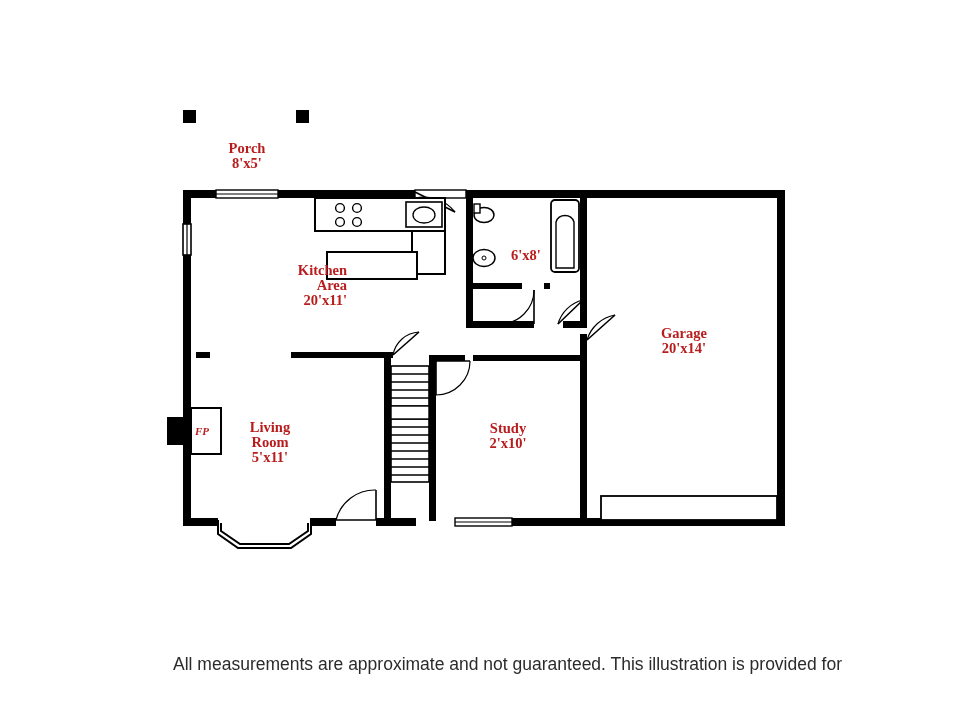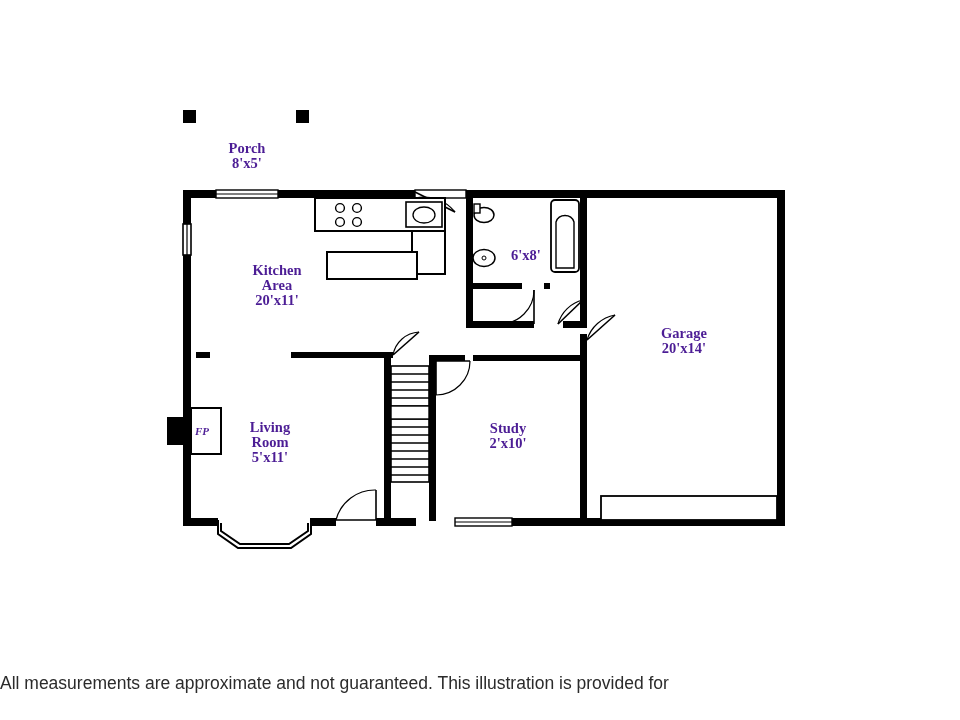--- a/index.html
+++ b/index.html
@@ -23,38 +23,37 @@
     height: 720px;
   }
   .plan-label {
     position: absolute;
     font-family: "Liberation Serif", serif;
     font-weight: bold;
     font-size: 14.5px;
     line-height: 15px;
     text-align: center;
     white-space: pre;
-    color: #4c1d95;
+    color: #b91c1c;
   }
   .plan-label.small {
     font-size: 11px;
     line-height: 12px;
     font-style: italic;
   }
   .disclaimer {
     position: absolute;
     left: 0;
     top: 652px;
     width: 842px;
-    text-align: left;
+    text-align: right;
     font-family: "Liberation Sans", sans-serif;
     font-size: 17.5px;
     line-height: 25px;
     color: #2b2b2b;
-    margin-top: 19px;
   }
   .disclaimer span { display: block; }
 </style>
 </head>
 <body>
 
 <svg id="floorplan" viewBox="0 0 960 720" xmlns="http://www.w3.org/2000/svg">
 
   <rect x="0" y="0" width="960" height="720" fill="#ffffff"></rect>
 
@@ -236,21 +235,21 @@
 
   <g>
     <rect x="777" y="190" width="8" height="336" fill="#000"></rect>
   </g>
 
 </svg>
 
 <div class="plan-label" style="left:177px; top:141px; width:140px;">Porch
 8'x5'</div>
 
-<div class="plan-label" style="left:207px; top:263px; width:140px;">Kitchen
+<div class="plan-label" style="left:207px; top:263px; width:140px;text-align:right;">Kitchen
 Area
 20'x11'</div>
 
 <div class="plan-label" style="left:486px; top:248px; width:80px;">6'x8'</div>
 
 <div class="plan-label" style="left:614px; top:326px; width:140px;">Garage
 20'x14'</div>
 
 <div class="plan-label" style="left:200px; top:420px; width:140px;">Living
 Room

